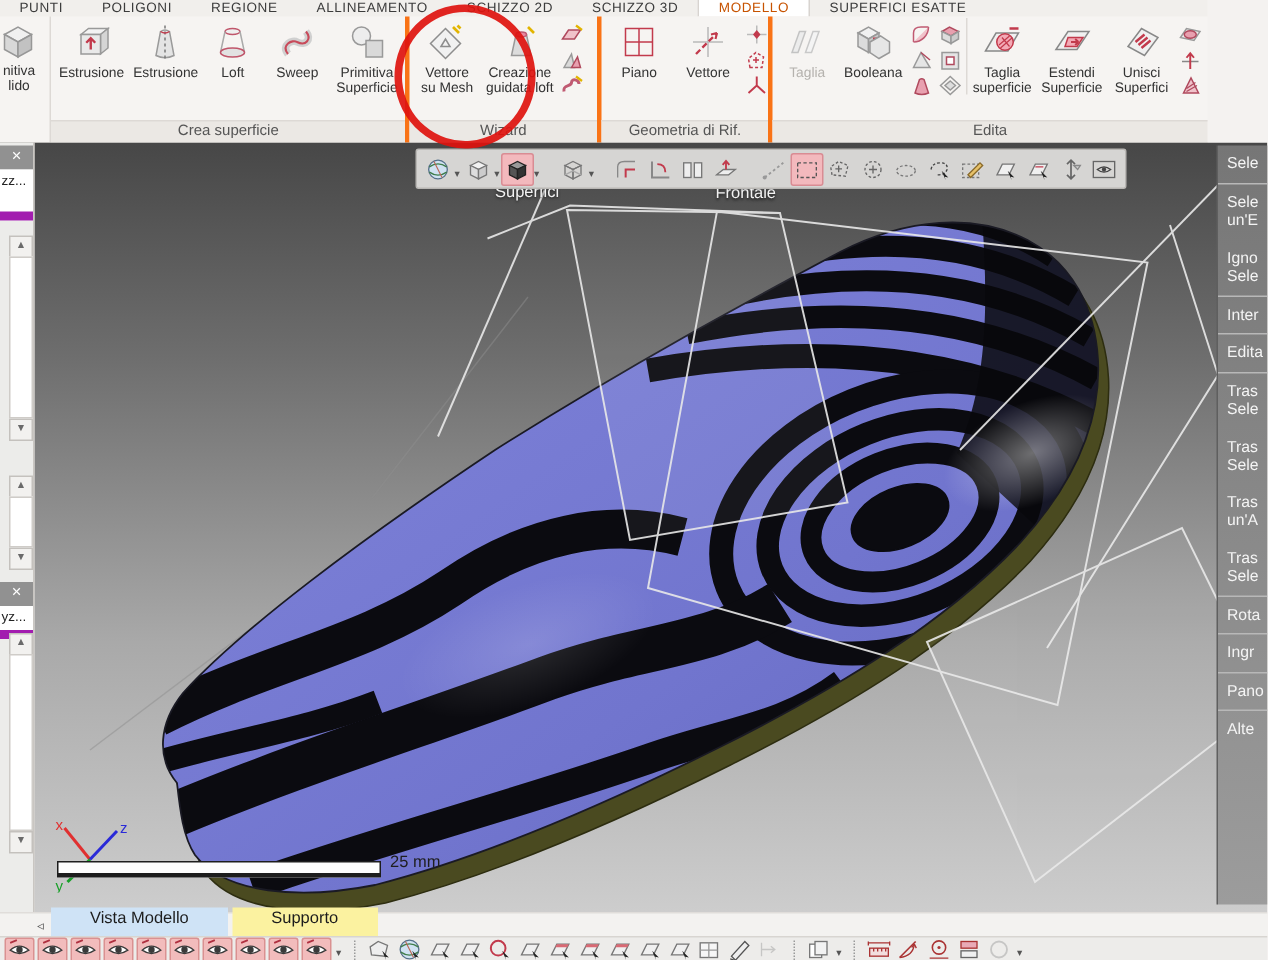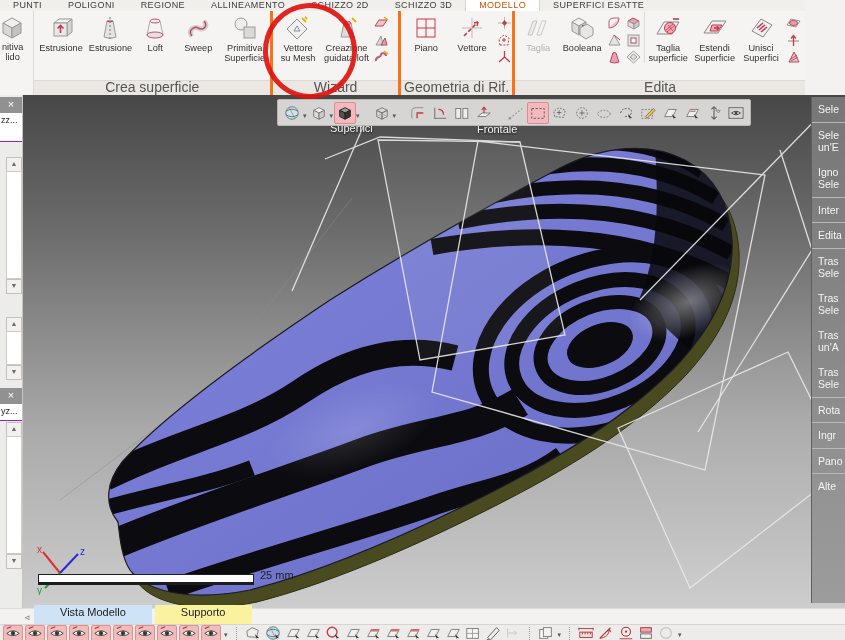--- a/index.html
+++ b/index.html
@@ -11,21 +11,21 @@
   
   #ribbon{position:absolute;left:0;top:0;width:805px;height:95px;background:#f6f4f2;
           border-bottom:1px solid #cfccc8;}
   #tabrow{height:11px;display:flex;align-items:flex-end;background:#f1efec;
           font-size:9px;letter-spacing:.4px;color:#3c3c3c;overflow:hidden;}
   .rtab{padding:2px 13px 1px;cursor:default;}
   .rtab.active{color:#c75300;background:#ffffff;border:1px solid #d8d4d0;border-bottom:none;}
   #groups{position:absolute;left:0;top:11px;right:0;bottom:0;display:flex;}
   .rgroup{display:flex;flex-direction:column;border-right:3px solid #f97316;}
   .rgroup .btns{flex:1;display:flex;align-items:flex-start;padding:1px 2px;}
-  .rgroup .glabel{height:14px;line-height:13px;font-size:14px;color:#555;text-align:center;
+  .rgroup .glabel{height:14px;line-height:13px;font-size:10px;color:#555;text-align:center;
                   background:#ebe8e4;border-top:1px solid #ddd9d5;}
   .rbtn{display:flex;flex-direction:column;align-items:center;padding:3px 3px 0;
         font-size:9.2px;line-height:10px;color:#333;text-align:center;min-width:40px;}
   .rbtn svg{margin-bottom:2px;}
   .rbtn.disabled{color:#b5b2ae;}
   .smallcol{display:flex;flex-direction:column;gap:3px;padding:4px 2px;}
   .smallgrid{display:grid;grid-template-columns:16px 16px;gap:3px;padding:4px 2px;}
   .sicon{width:15px;height:14px;display:inline-block;}
   #stub{width:36px;overflow:hidden;display:flex;flex-direction:column;border-right:1px solid #ddd9d5;}
   #annot-circle{position:absolute;left:263px;top:3px;width:84px;height:86px;
@@ -48,21 +48,21 @@
   #scalebar{position:absolute;left:38px;top:479px;width:214px;height:7px;background:#fdfdfd;
       border:1px solid #1d1d1d;border-bottom:3px solid #1d1d1d;z-index:4;}
   #scalelbl{position:absolute;left:260px;top:474px;font-size:11px;color:#1e1e1e;z-index:4;}
   #axis{position:absolute;left:34px;top:448px;z-index:4;}
 
   
   #leftdock{position:absolute;left:0;top:95px;width:22px;height:513px;background:#ececea;
       border-right:1px solid #c9c6c2;z-index:6;overflow:hidden;}
   .dockhdr{position:absolute;left:0;width:22px;height:16px;background:#919191;color:#fff;
       font-size:11px;line-height:15px;text-align:center;}
-  .dockwhite{position:absolute;left:0;width:22px;background:#fff;border-bottom:1px solid #a21caf;
+  .dockwhite{position:absolute;left:0;width:22px;background:#fff;border-bottom:6px solid #a21caf;
       font-size:9px;color:#222;line-height:14px;padding-left:1px;overflow:hidden;}
   .sbtn{position:absolute;left:6px;width:14px;height:13px;background:#f2f1ef;border:1px solid #c4c1bd;
       font-size:7px;color:#6a6a6a;text-align:center;line-height:12px;}
   .strack{position:absolute;left:6px;width:14px;background:#fff;border:1px solid #cfccc8;}
 
   
   #ctxmenu{position:absolute;right:0;top:97px;width:33px;height:506px;z-index:7;
       background:linear-gradient(#767676,#9c9c9c);border-left:1px solid #5f5f5f;
       color:#f4f4f4;font-size:10.5px;line-height:12.5px;overflow:hidden;}
   .cm-item{padding:6px 0 6px 6px;white-space:pre-line;}

